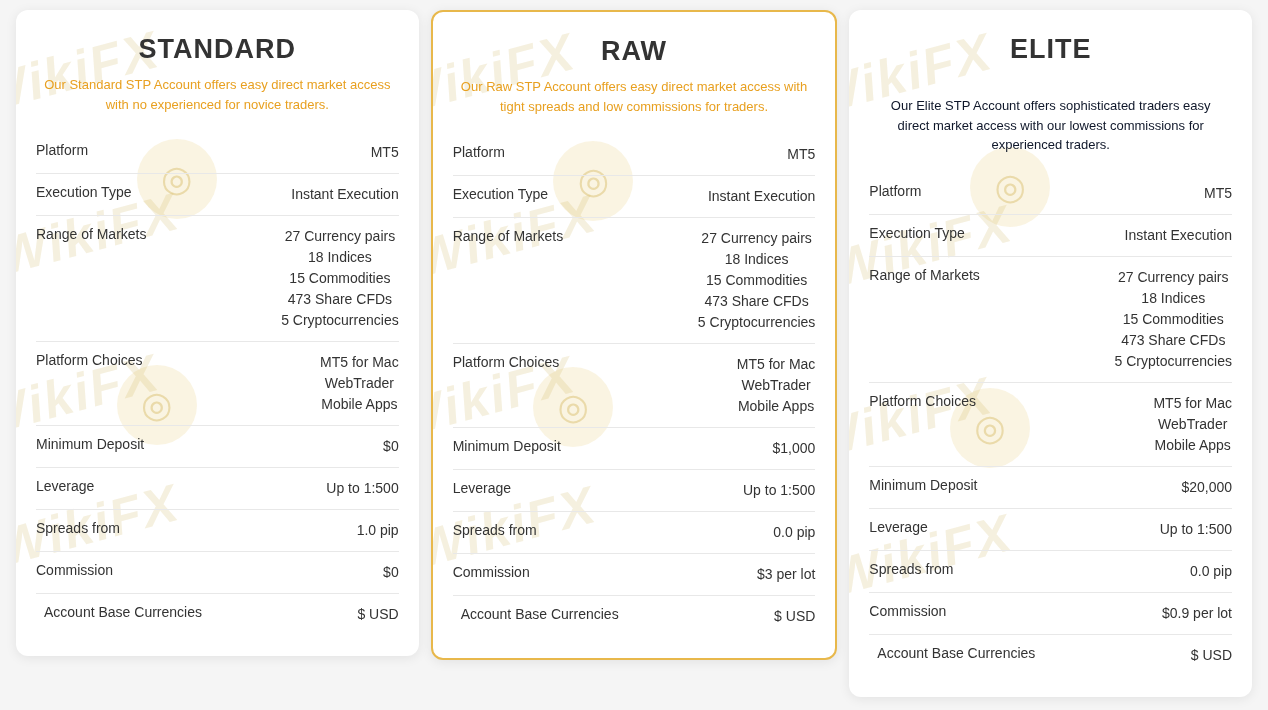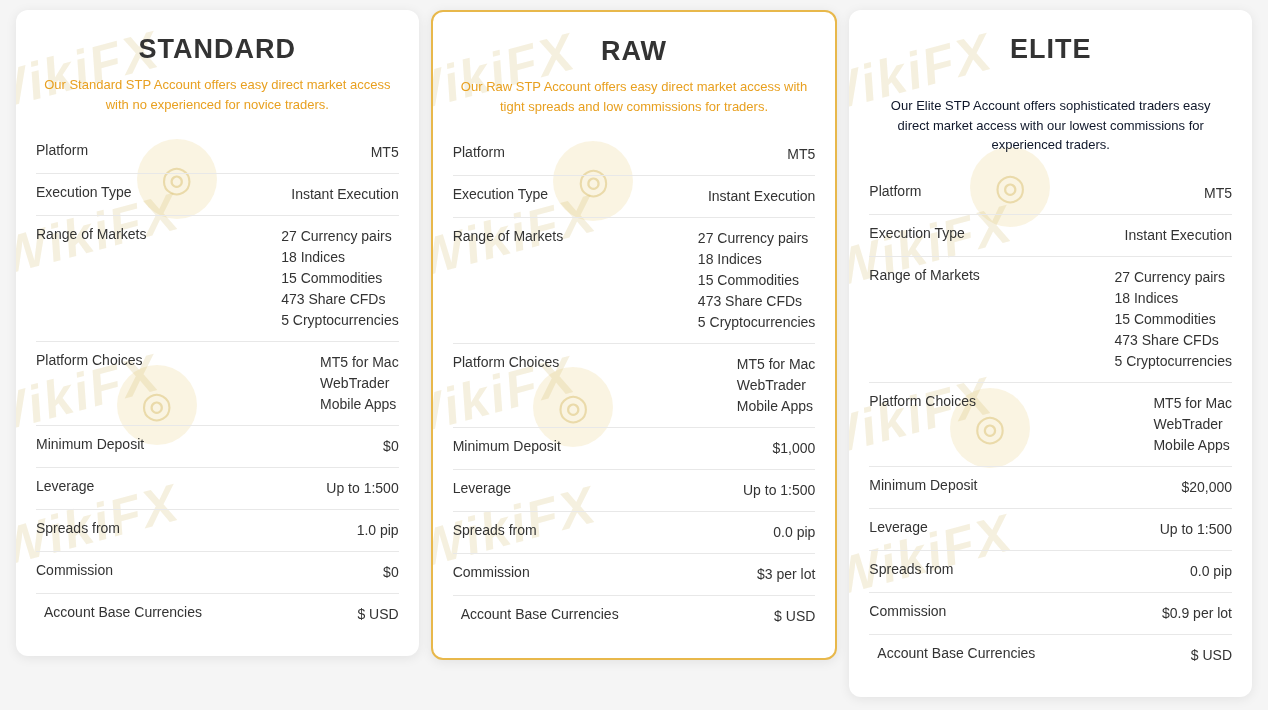--- a/index.html
+++ b/index.html
@@ -106,21 +106,21 @@
       font-size: 14px;
       color: #333;
       font-weight: 400;
       flex-shrink: 0;
       padding-right: 10px;
     }
 
     .feature-value {
       font-size: 14px;
       color: #333;
-      text-align: left;
+      text-align: center;
       line-height: 1.5;
     }
   </style>
 </head>
 <body>
 
 <div class="cards-container">
 <div class="card">
       <div class="card-watermark">
         <div class="watermark-text" style="top: 5%; left: -10%;">WikiFX</div>

